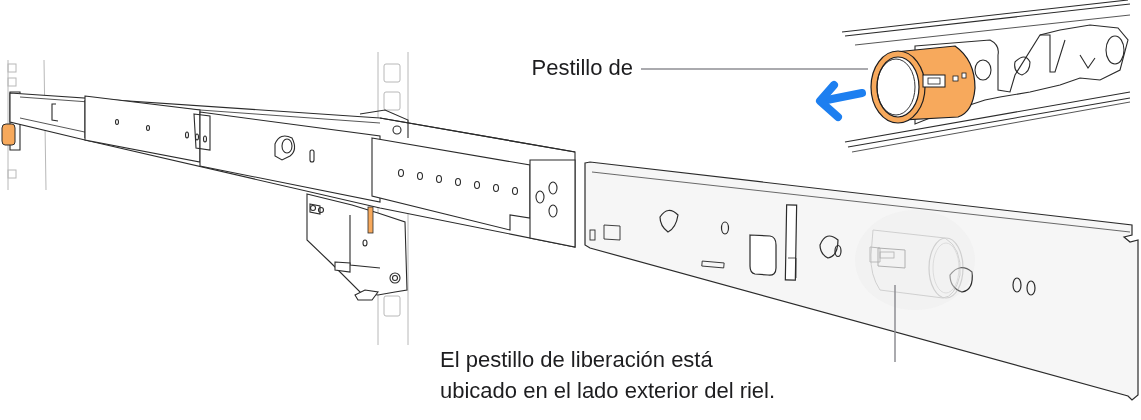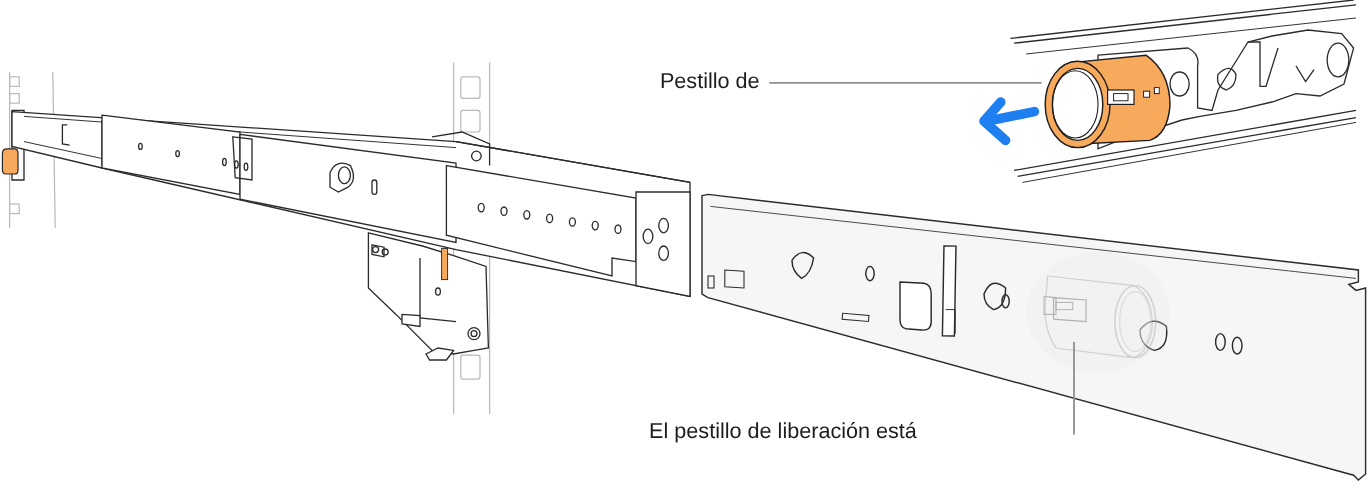--- a/index.html
+++ b/index.html
@@ -1,22 +1,22 @@
 <!DOCTYPE html>
 <html><head>
   <meta charset="utf-8">
   <style>
     html, body { margin: 0; padding: 0; background: #ffffff; }
     body { width: 1141px; height: 420px; position: relative; overflow: hidden;
            font-family: "Liberation Sans", sans-serif; }
     .stage { position: absolute; left: 0; top: 0; width: 1141px; height: 420px; }
-    .callout { position: absolute; color: #1d1d1f; font-size: 18px; line-height: 31px;
+    .callout { position: absolute; color: #1d1d1f; font-size: 22px; line-height: 31px;
                font-family: "Liberation Sans", sans-serif; }
     .callout-top { left: 470px; top: 52px; width: 163px; text-align: right; }
-    .callout-bottom { left: 420px; top: 344px; width: 465px; text-align: center; }
+    .callout-bottom { left: 440px; top: 344px; width: 465px; text-align: left; }
     .callout span { display: block; white-space: nowrap; }
     svg { position: absolute; left: 0; top: 0; }
   </style>
 </head>
 <body>
 
 <div class="stage">
 
   <svg width="1141" height="420" viewBox="0 0 1141 420">
 
@@ -170,15 +170,16 @@
     <line x1="641" y1="69" x2="868" y2="69" stroke="#8e8e93" stroke-width="1.5"></line>
     <line x1="895" y1="285" x2="895" y2="362" stroke="#8e8e93" stroke-width="1.5"></line>
   </svg>
 
   <div class="callout callout-top">
     <span>Pestillo de</span>
   </div>
 
   <div class="callout callout-bottom">
     <span>El pestillo de liberación está</span>
+    <span>ubicado en el lado exterior del riel.</span>
   </div>
 
 </div>
 
 </body></html>

